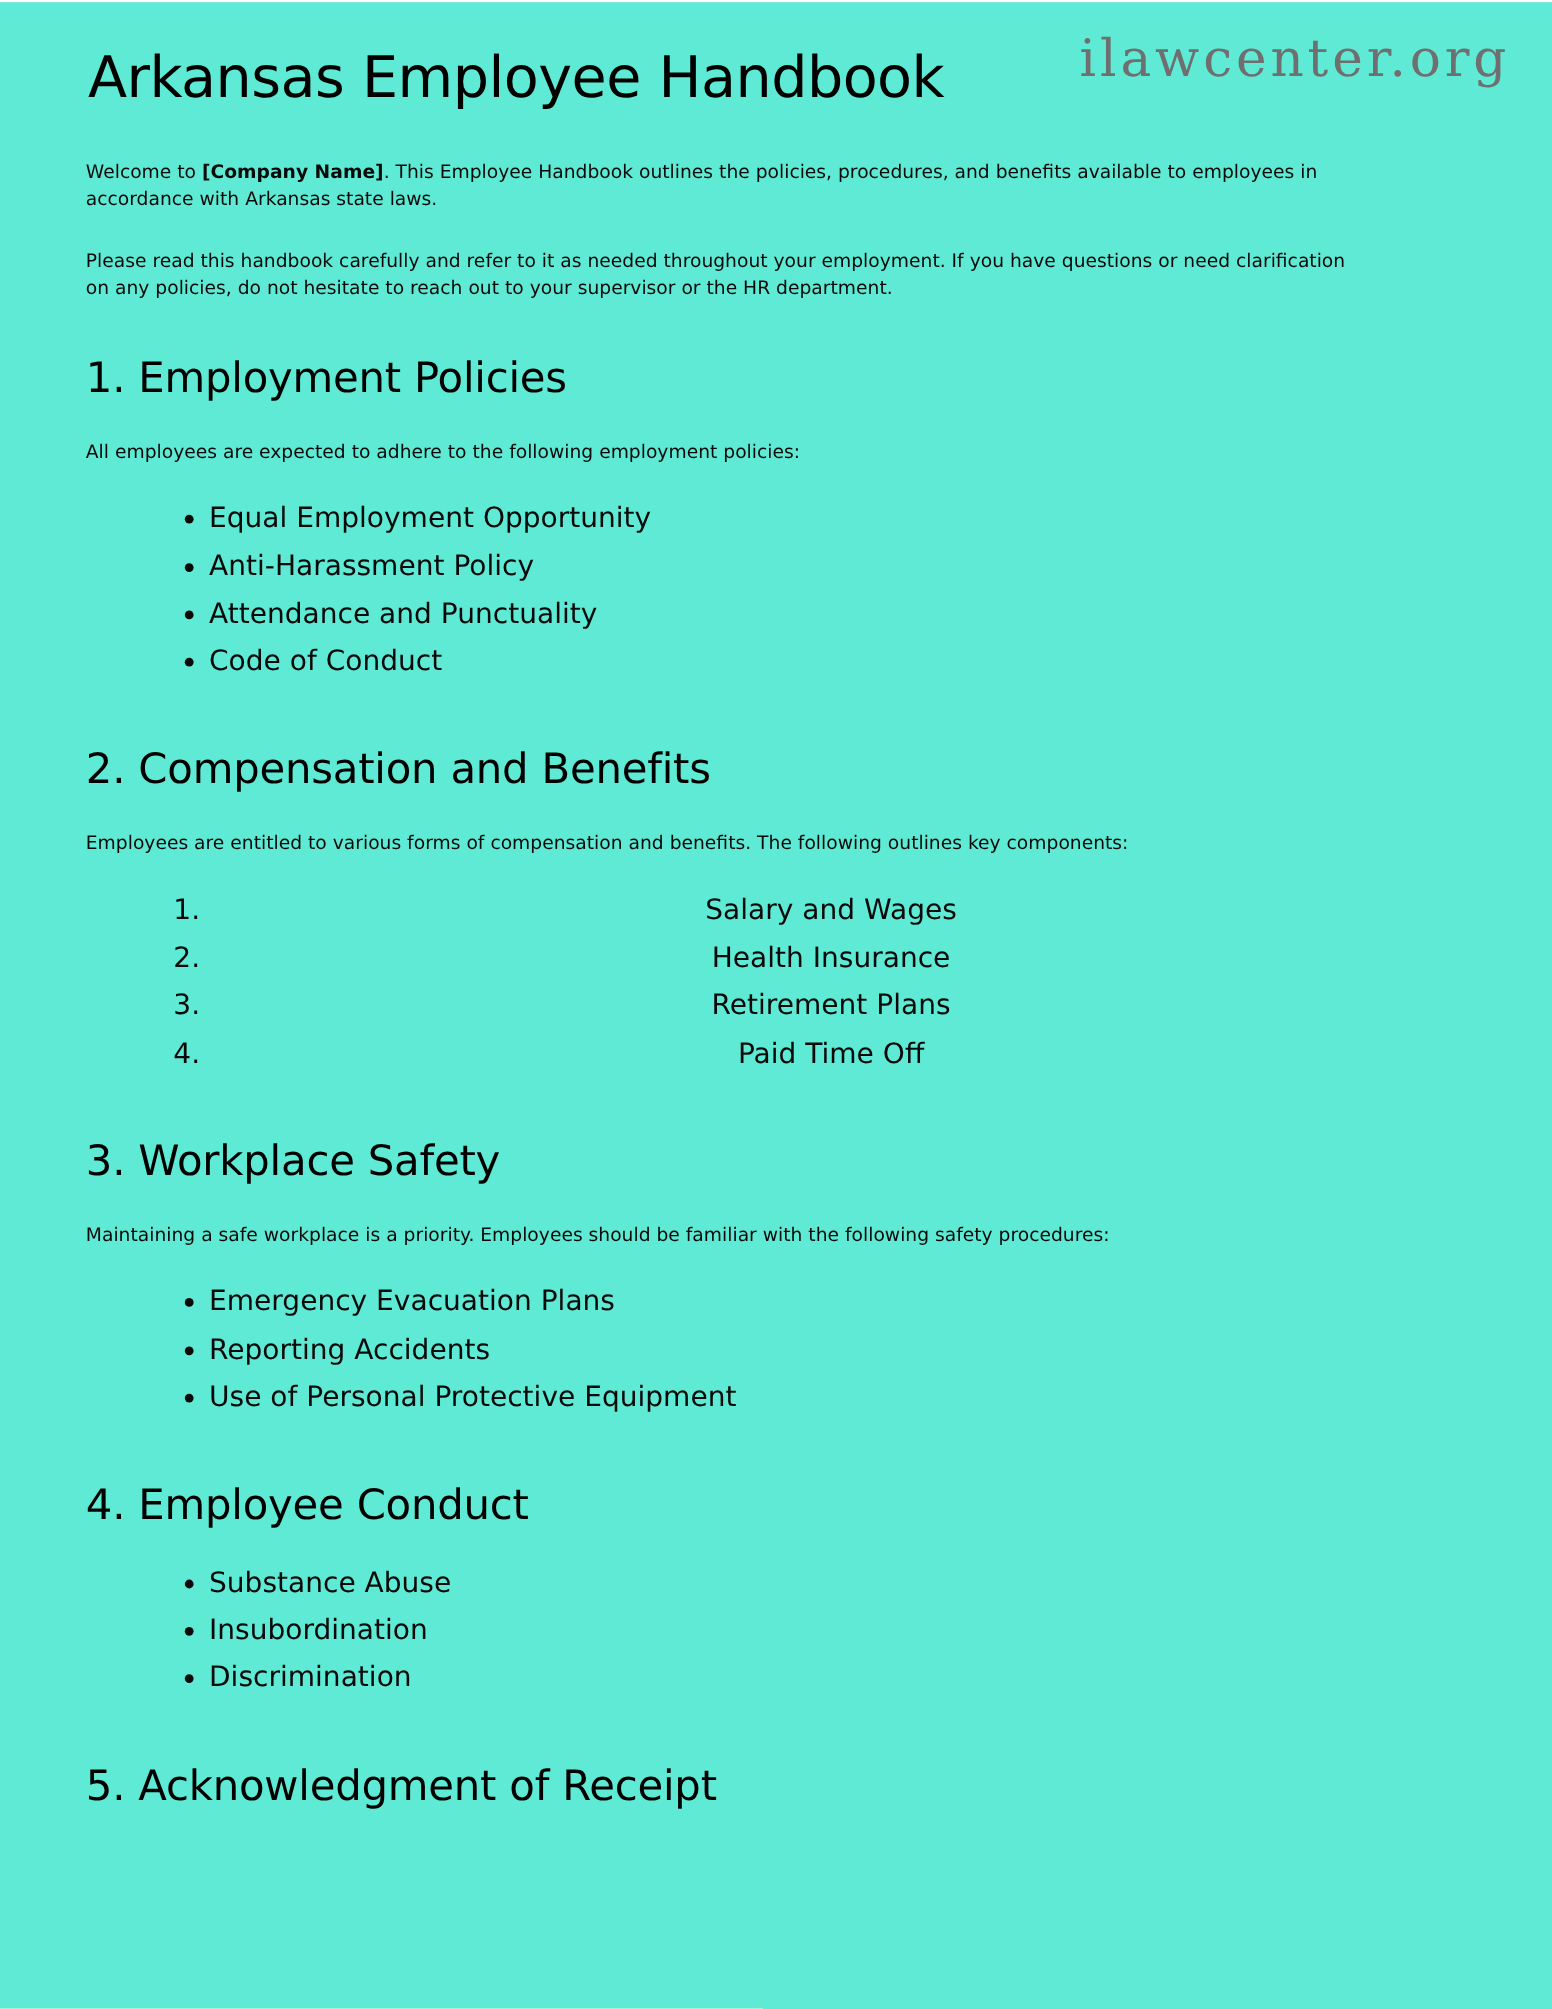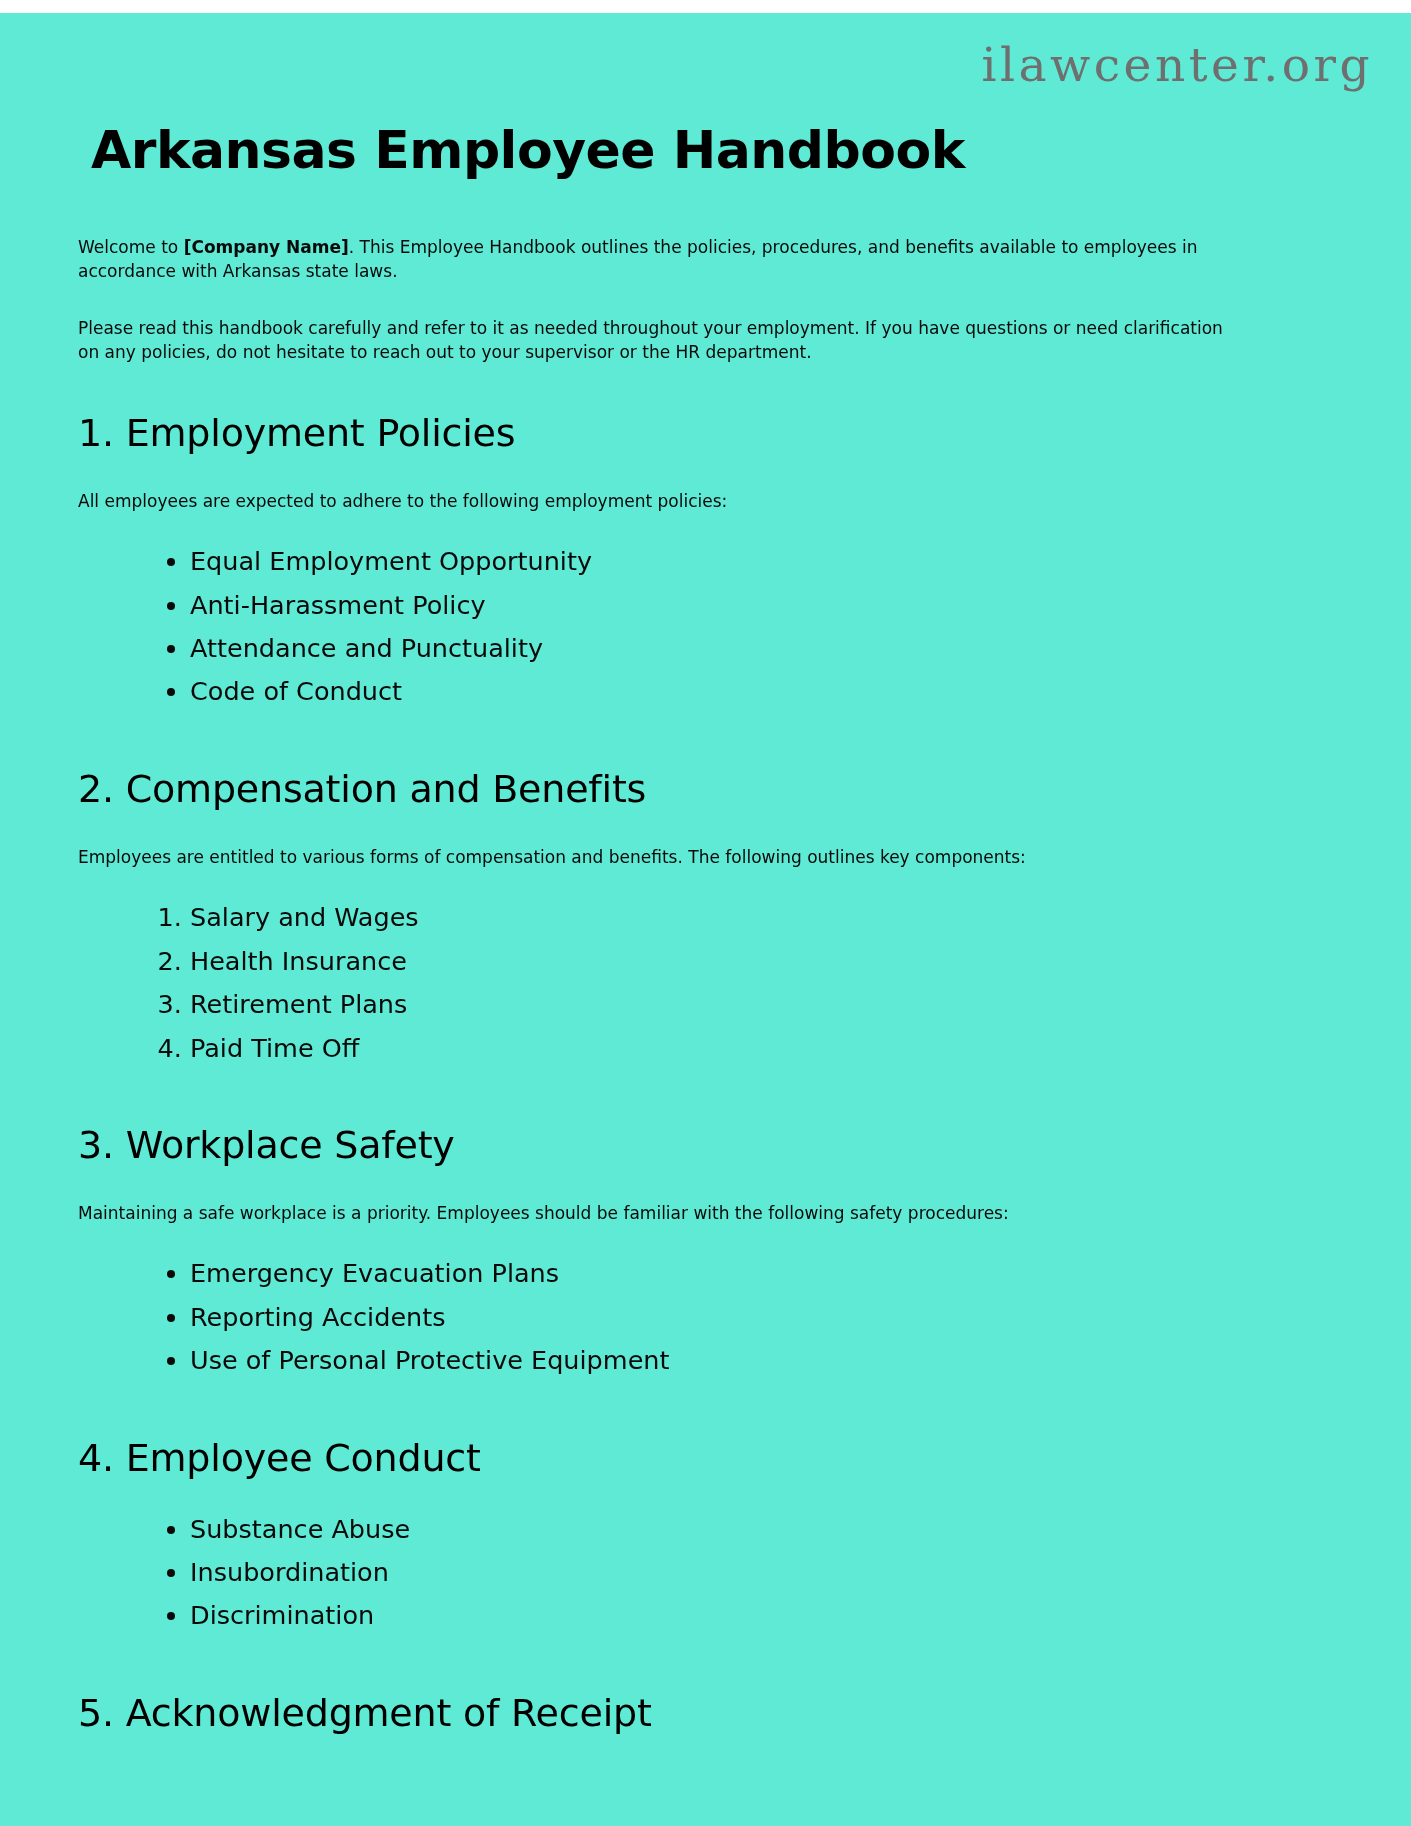--- a/index.html
+++ b/index.html
@@ -35,24 +35,24 @@
     font-size: 47px;
     letter-spacing: 3.5px;
     color: #6f6f6f;
     white-space: nowrap;
     line-height: 1;
     font-weight: 400;
   }
 
   
   .doc-title {
-    margin: 13px;
-    padding-top: 108px;
+    margin: 2px;
+    padding-top: 40px;
     font-size: 52px;
-    font-weight: bold;
+    font-weight: normal;
     line-height: 1.12;
     letter-spacing: -0.5px;
     color: #000000;
   }
 
   
   .para {
     margin: 0;
     padding-top: 34px;
     font-size: 17px;
@@ -78,21 +78,21 @@
   ul.doc-list, ol.doc-list {
     margin: 0;
     padding-top: 22px;
     padding-bottom: 0;
     padding-left: 100px;
     font-size: 25.5px;
     line-height: 1.115;
     color: #0a0a0a;
   }
   ul.doc-list { list-style-type: disc; }
-  ol.doc-list { list-style-type: decimal; }
+  ol.doc-list { list-style-type: decimal; text-align: center; }
   ul.doc-list li, ol.doc-list li {
     margin: 12px;
     padding: 0 0 3px 0;
   }
   ul.doc-list li::marker { font-size: 25.5px; }
   ol.doc-list li::marker { font-size: 25.5px; }
 </style>
 </head>
 <body>
 

